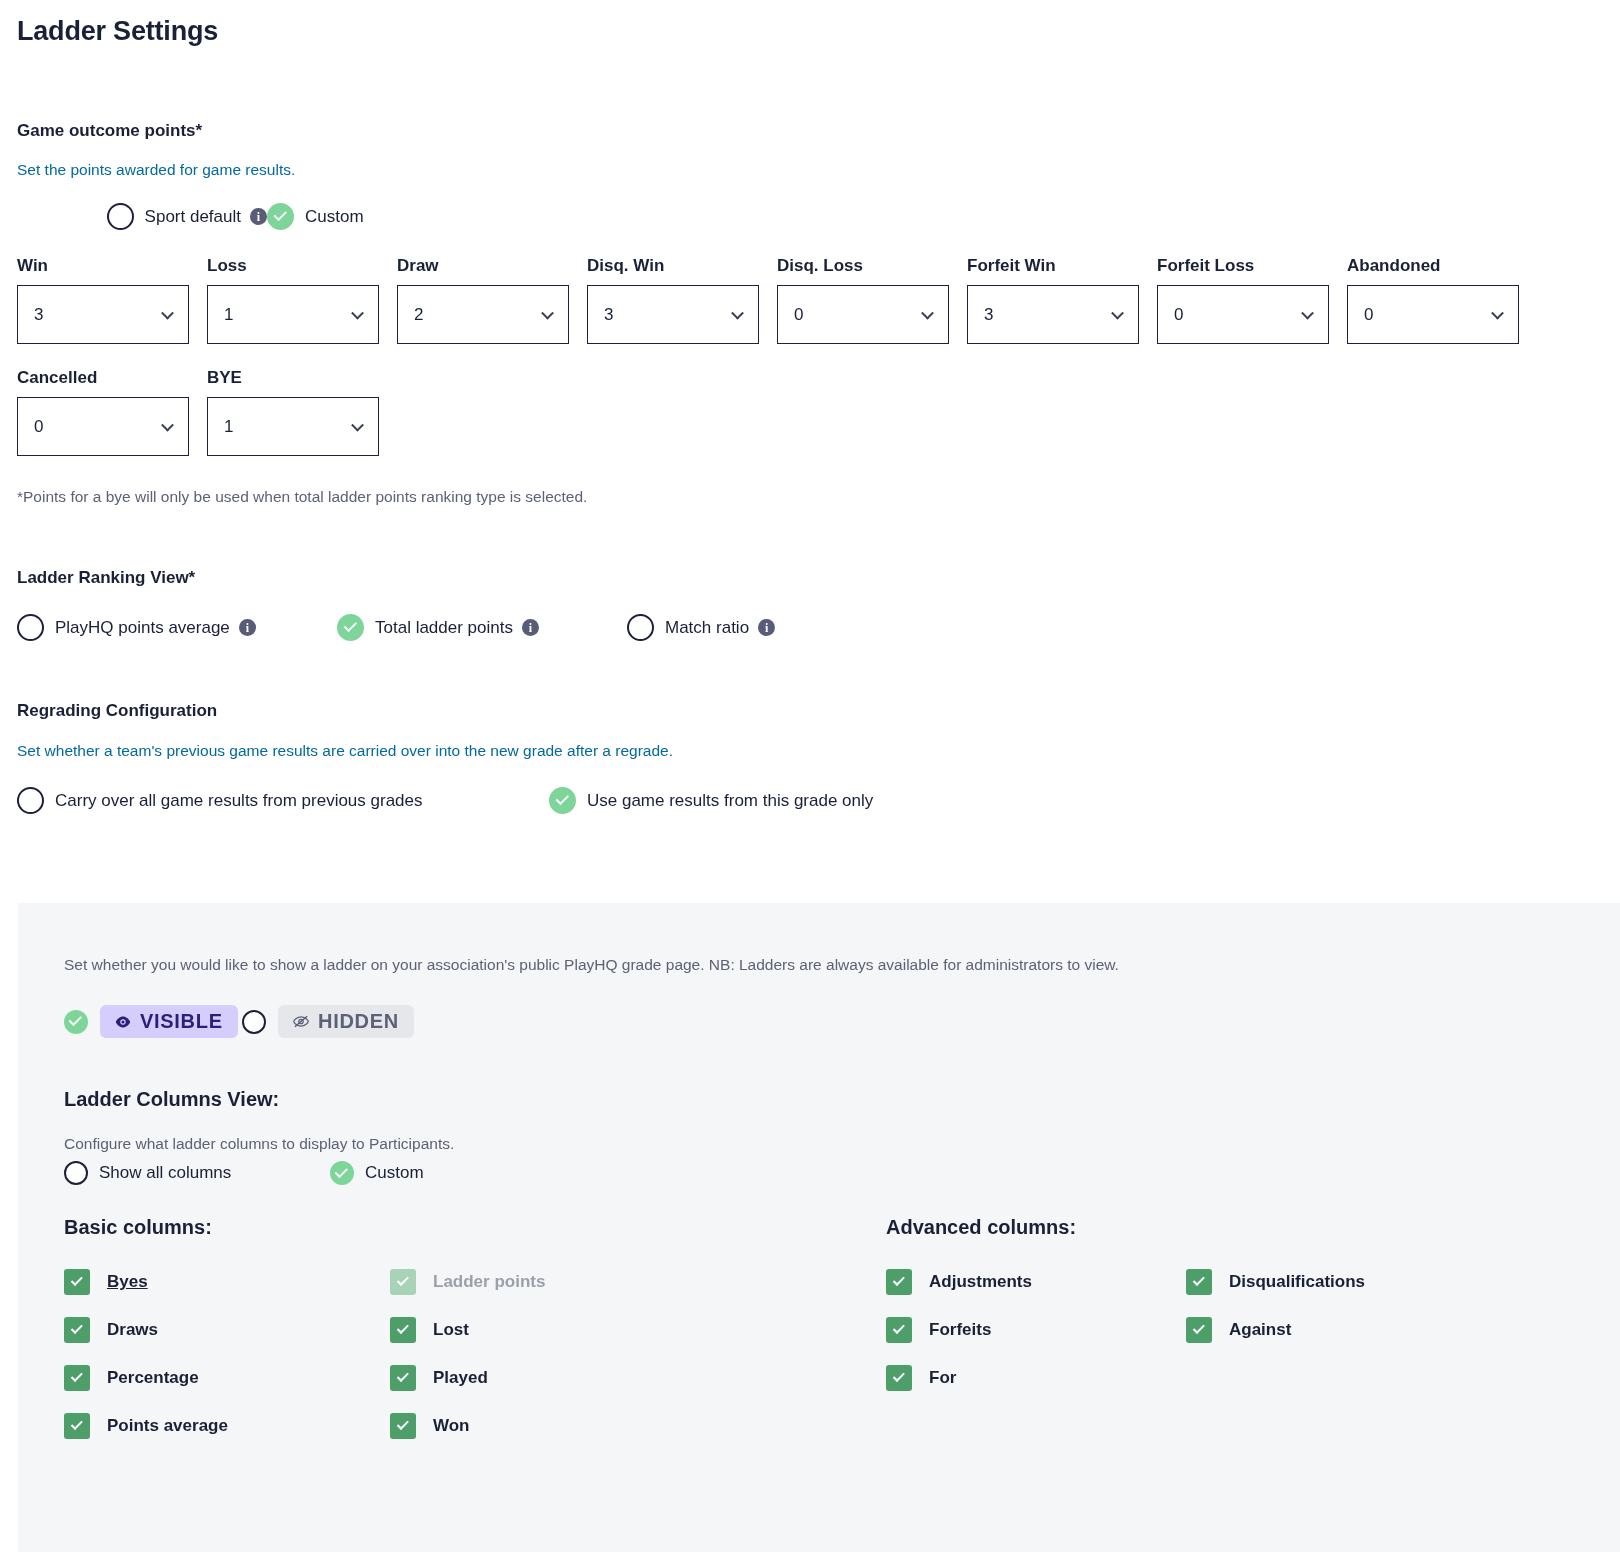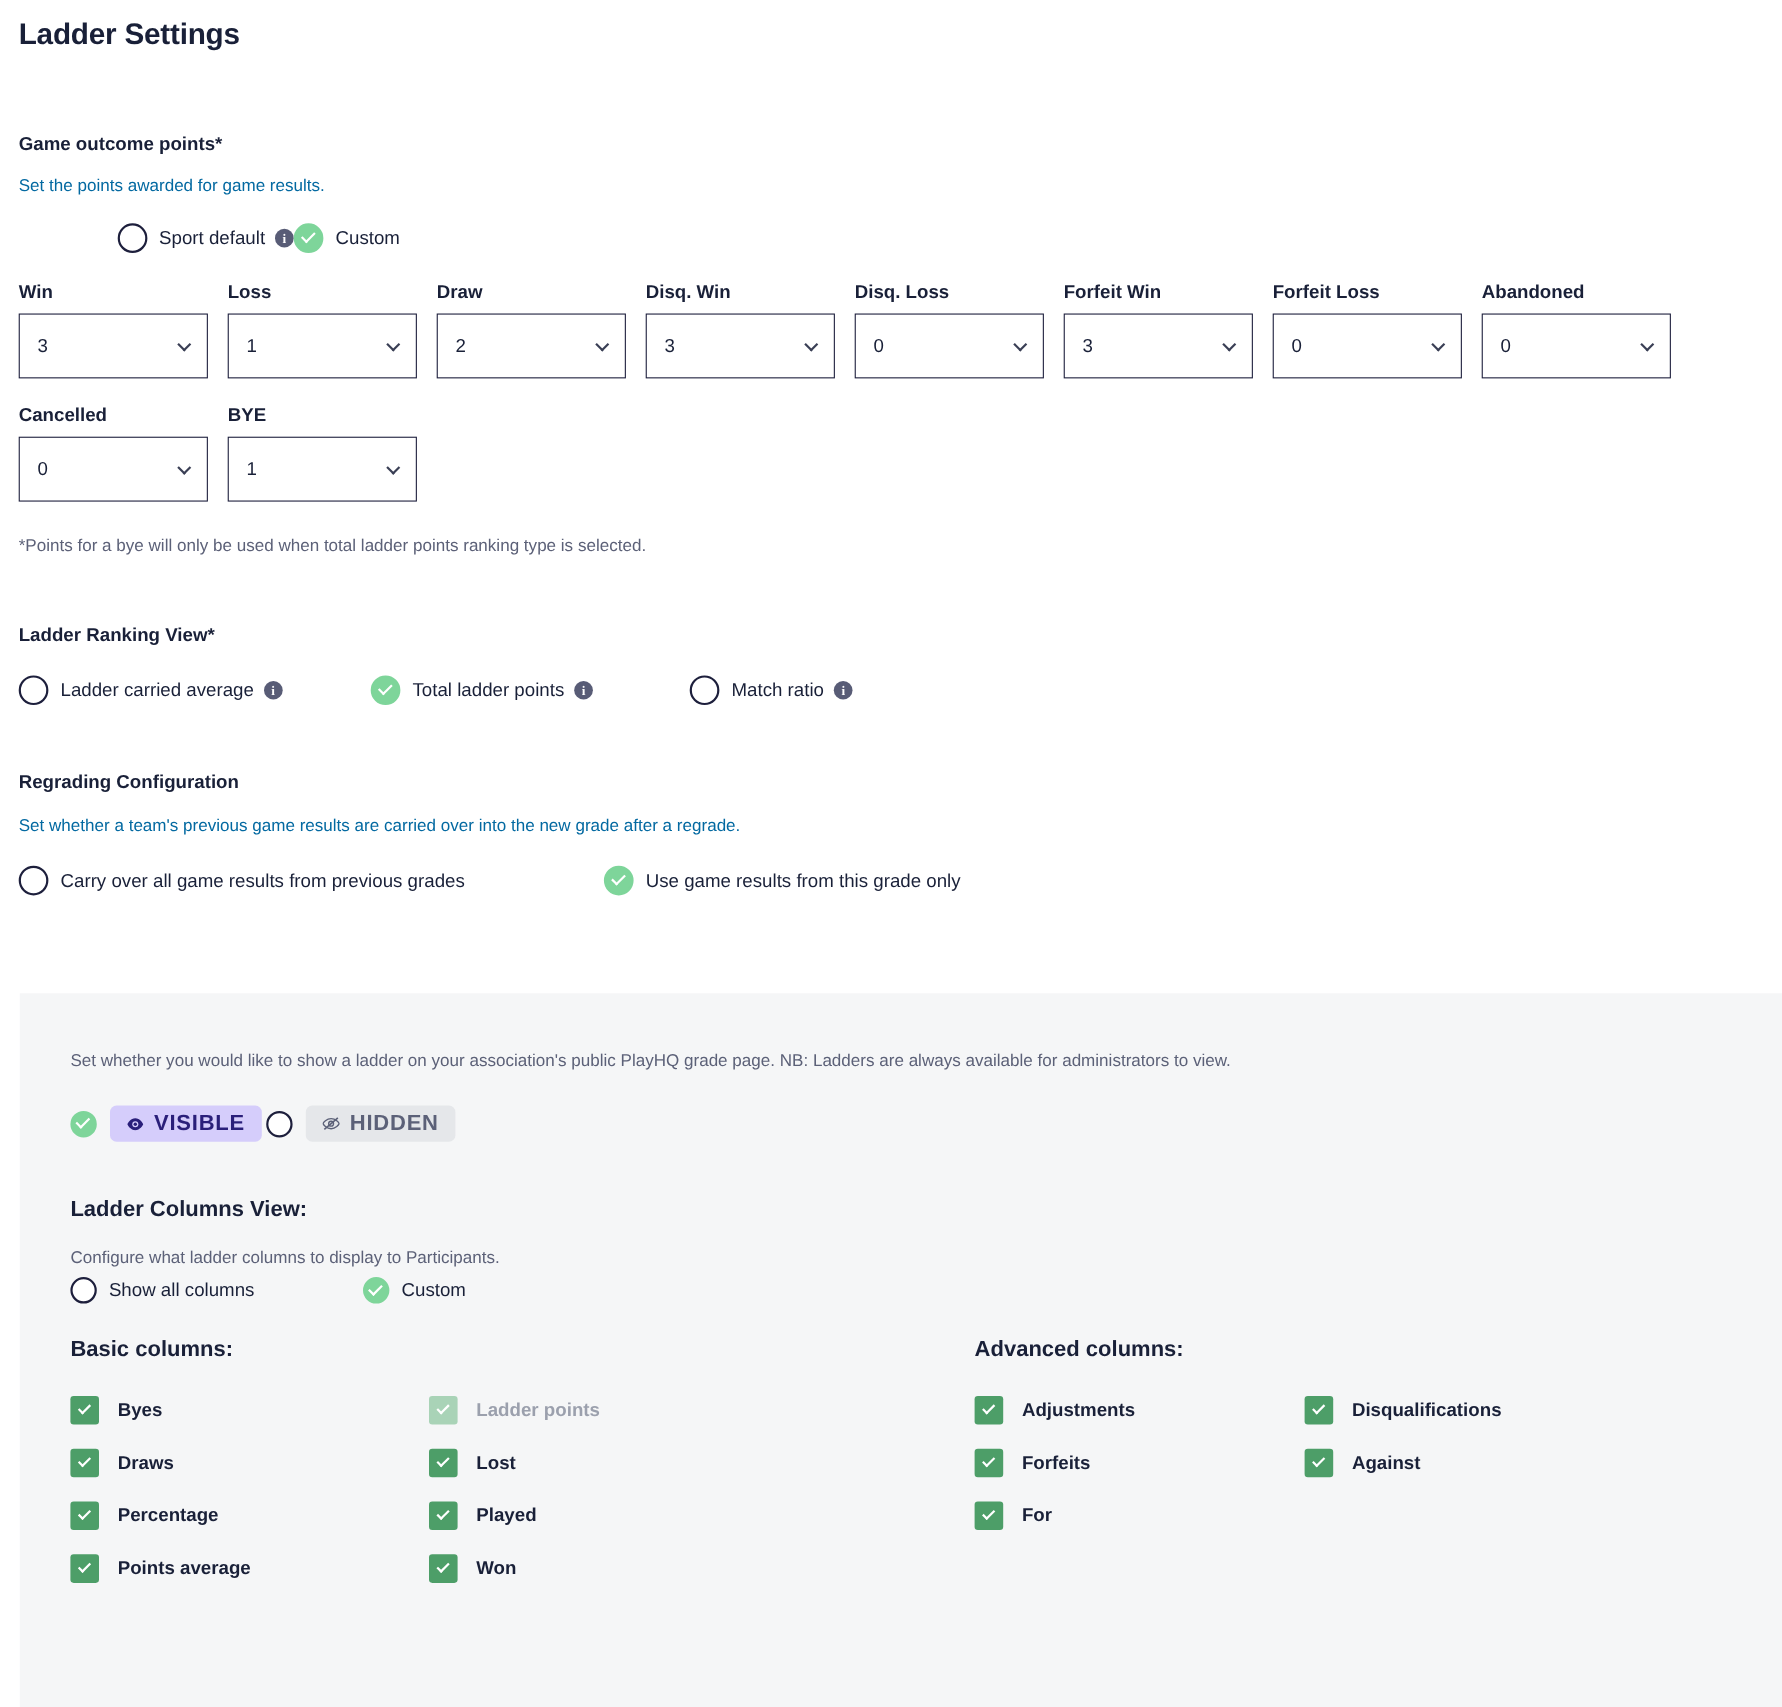--- a/index.html
+++ b/index.html
@@ -251,21 +251,21 @@
     </div>
 
     <div class="footnote" style="margin-top:32px;">*Points for a bye will only be used when total ladder points ranking type is selected.</div>
   </div>
 
   <div class="section" style="margin-top:62px;">
     <div class="label-strong">Ladder Ranking View*</div>
     <div class="radio-row" style="margin-top:26px;">
       <div class="radio-item" style="width:320px;">
         <span class="radio"></span>
-        <span class="radio-label">Ladder carried average</span>
+        <span class="radio-label">PlayHQ points average</span>
         <span class="info-icon">i</span>
       </div>
       <div class="radio-item" style="width:290px;">
         <span class="radio checked">
             <span class="tick"></span>
           </span>
         <span class="radio-label">Total ladder points</span>
         <span class="info-icon">i</span>
       </div>
       <div class="radio-item">
@@ -342,21 +342,21 @@
       </div>
 
       <div style="display:flex; margin-top:31px;">
         <div style="width:822px;" class="cols-title">Basic columns:</div>
         <div class="cols-title">Advanced columns:</div>
       </div>
 
       <div style="display:flex; margin-top:30px;">
 
         <div style="width:326px;">
-          <div class="cb-item" style="margin-bottom:22px;">
+          <div class="cb-item" style="margin-bottom:22px;text-decoration:underline;">
             <span class="cb">
                 <span class="tick"></span>
               </span>
             <span class="cb-label">Byes</span>
           </div>
           <div class="cb-item" style="margin-bottom:22px;">
             <span class="cb">
                 <span class="tick"></span>
               </span>
             <span class="cb-label">Draws</span>

